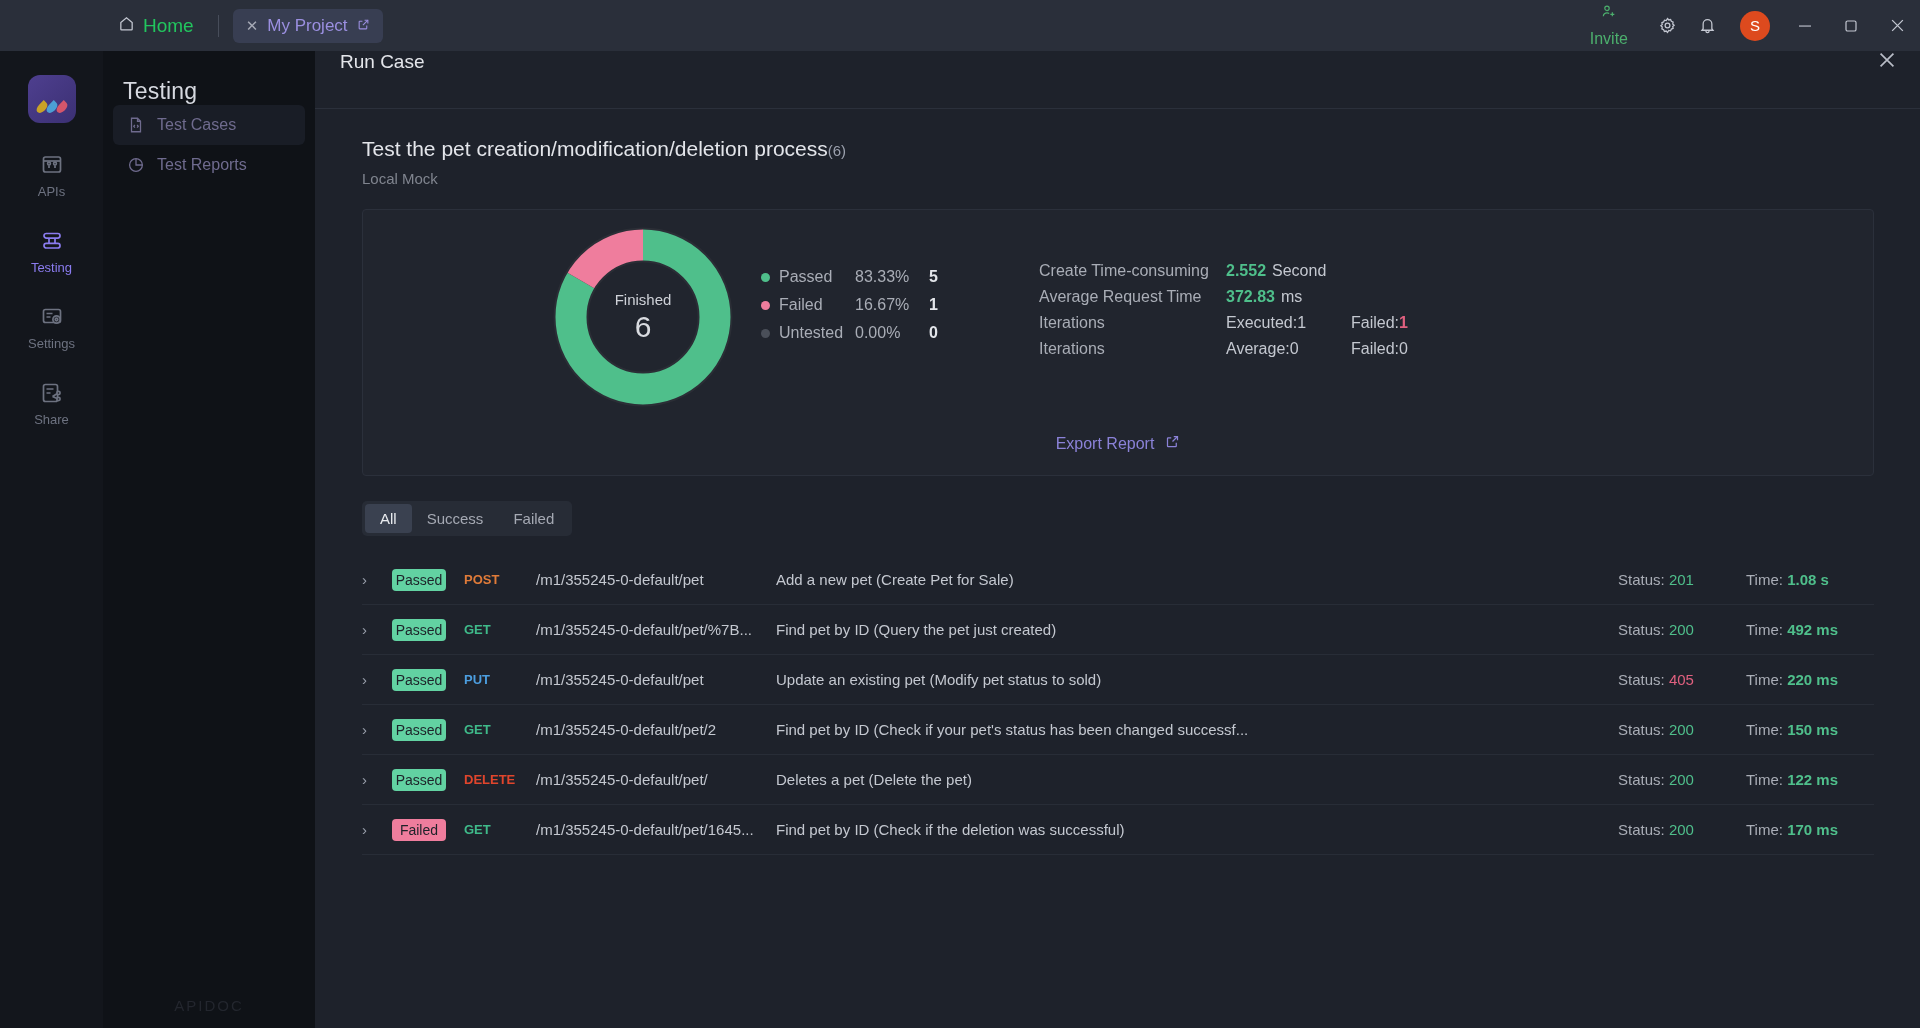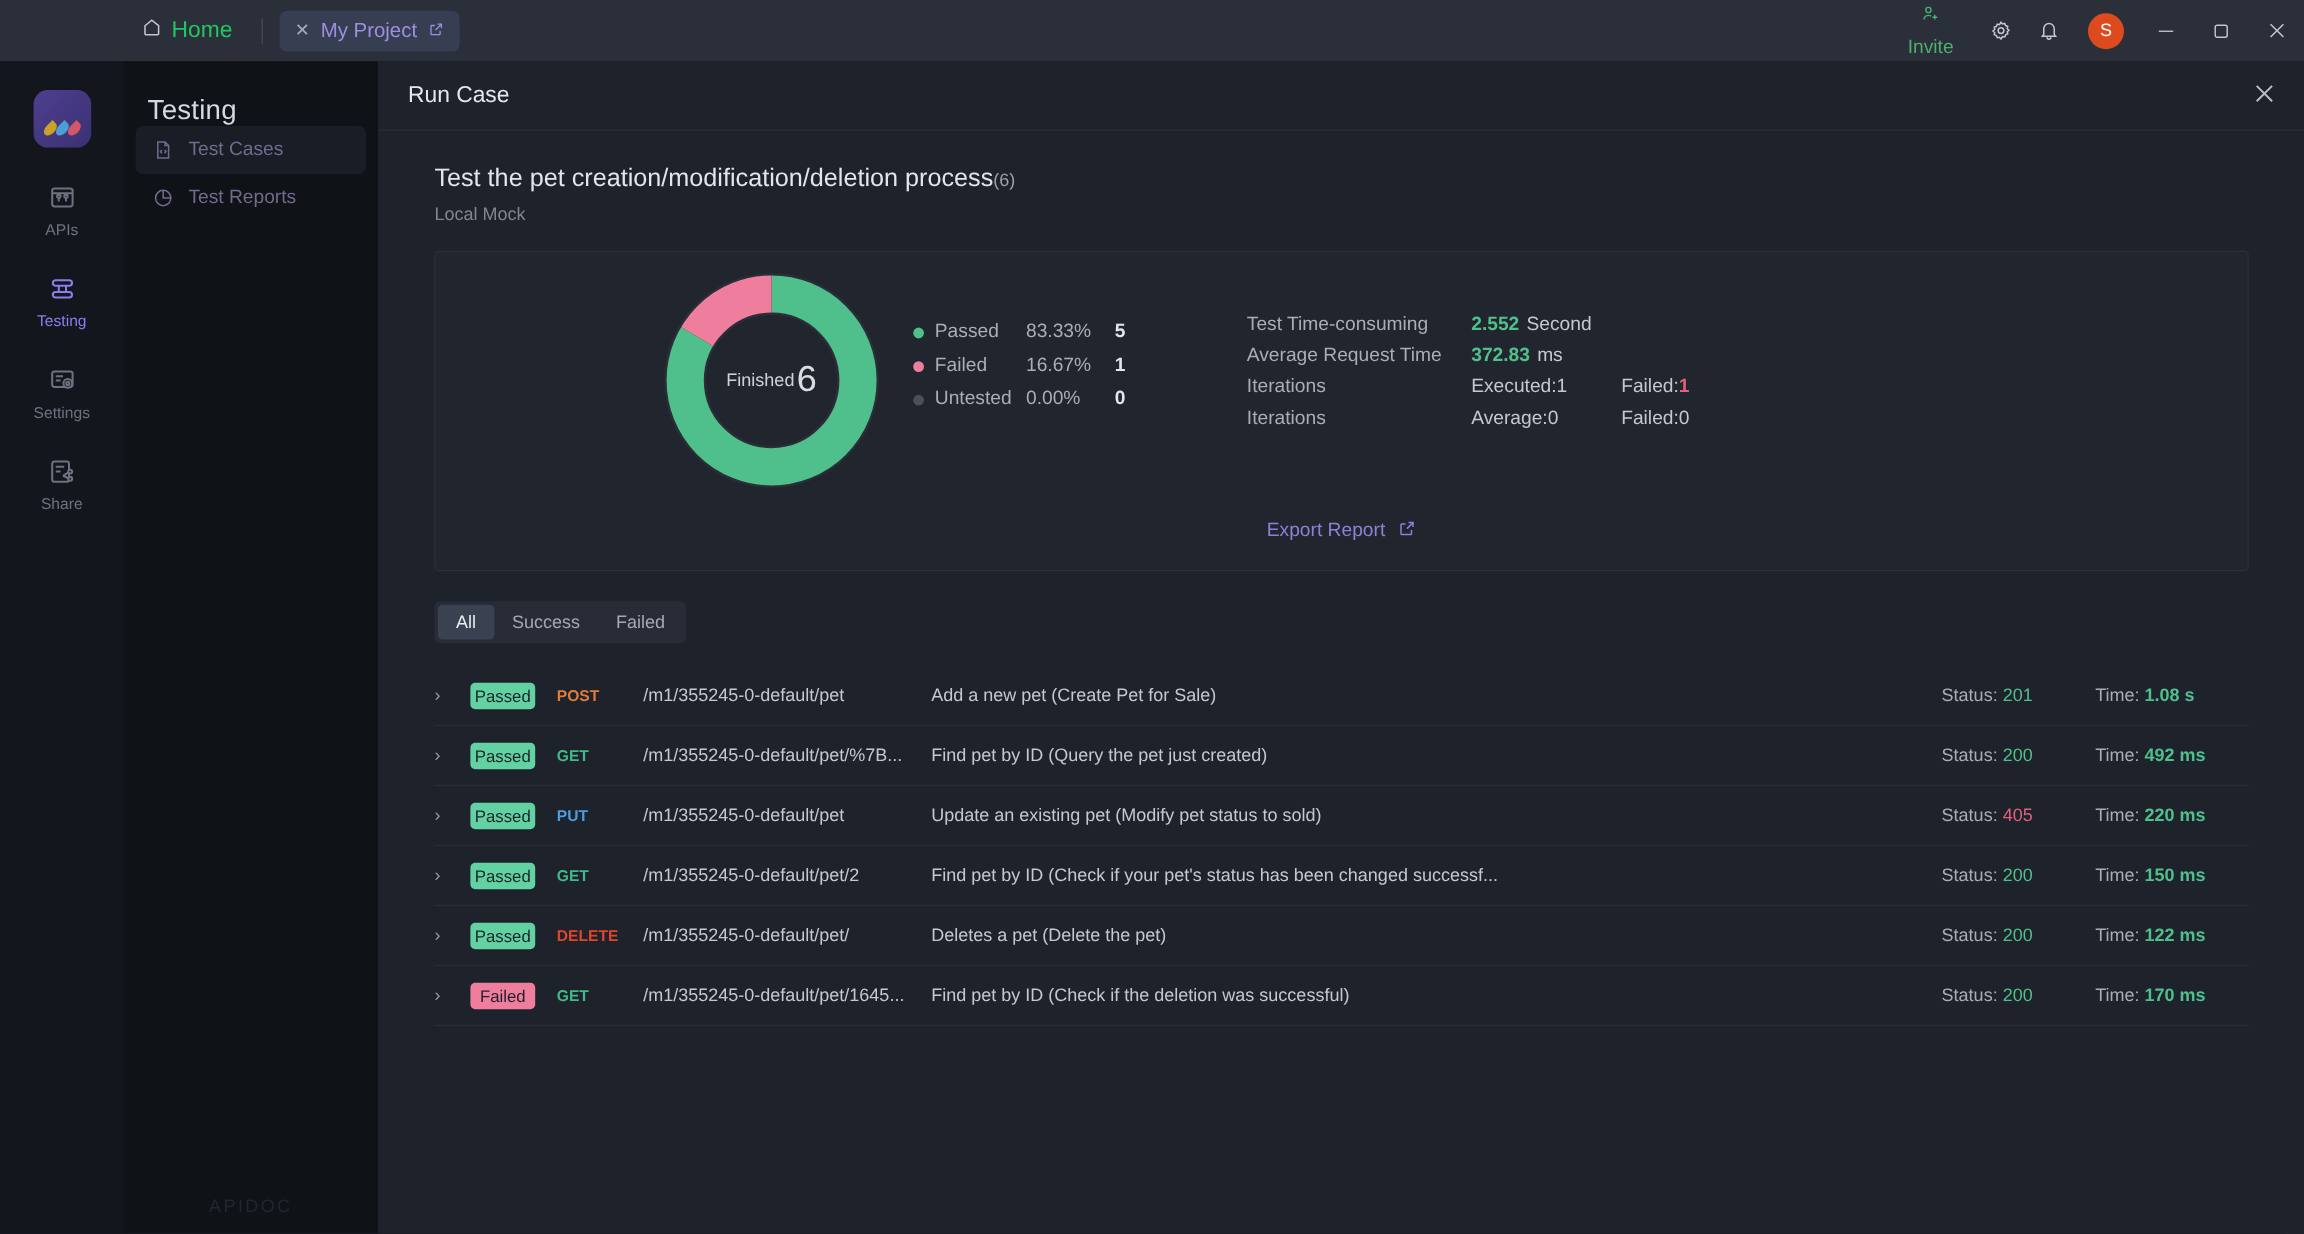--- a/index.html
+++ b/index.html
@@ -89,21 +89,21 @@
     position: absolute; bottom: 14px; left: 0; width: 212px; text-align: center;
     color: #23262e; font-size: 15px; letter-spacing: 2px;
   }
 
   
   #main {
     position: absolute; top: 51px; left: 315px; width: 1605px; height: 977px;
     background: #1e222b;
   }
   #runcase-bar {
-    height: 58px; display: flex; align-items: center; padding: 0 0 0 25px;
+    height: 58px; display: flex; align-items: flex-start; padding: 0 0 0 25px;
     border-bottom: 1px solid #2b303b;
   }
   #runcase-title { color: #e4e6eb; font-size: 19px; }
   #close-x { margin-left: auto; margin-right: 24px; color: #b9bdc7; font-size: 22px; line-height: 1; }
 
   #scrollarea { height: 919px; padding: 0 25px; }
 
   #case-head { padding: 28px 0 0 22px; }
   #case-title { color: #e3e5ea; font-size: 21px; }
   #case-title .cnt { font-size: 15px; color: #9ba0ad; }
@@ -111,21 +111,21 @@
 
   #stats-card {
     margin: 22px 0 0 22px; width: 1512px; height: 267px;
     background: #21252e; border: 1px solid #2b303b; border-radius: 4px;
     position: relative;
   }
 
   
   #donut-wrap { position: absolute; left: 185px; top: 12px; width: 190px; height: 190px; }
   #donut-center {
-    position: absolute; inset: 0; display: flex; flex-direction: row;
+    position: absolute; inset: 0; display: flex; flex-direction: column;
     align-items: center; justify-content: center; gap: 2px;
   }
   #donut-label { color: #cfd2d8; font-size: 15px; }
   #donut-value { color: #d9dbe0; font-size: 30px; }
 
   #legend { position: absolute; left: 398px; top: 53px; }
   .lg-row { display: flex; align-items: center; height: 28px; color: #a9adb6; font-size: 16px; }
   .lg-dot { width: 9px; height: 9px; border-radius: 50%; margin-right: 9px; }
   .lg-name { width: 76px; }
   .lg-pct { width: 74px; color: #a9adb6; }
@@ -384,21 +384,21 @@
         <div class="lg-row">
           <span class="lg-dot" style="background:#4a4f59"></span>
           <span class="lg-name">Untested</span>
           <span class="lg-pct">0.00%</span>
           <span class="lg-num">0</span>
         </div>
       </div>
 
       <div id="kpis">
         <div class="kpi-row">
-          <span class="kpi-label">Test Time-consuming</span>
+          <span class="kpi-label">Create Time-consuming</span>
           <span class="kpi-val">2.552</span>
           <span class="kpi-unit">Second</span>
         </div>
         <div class="kpi-row">
           <span class="kpi-label">Average Request Time</span>
           <span class="kpi-val">372.83</span>
           <span class="kpi-unit">ms</span>
         </div>
         <div class="kpi-row">
           <span class="kpi-label">Iterations</span>

